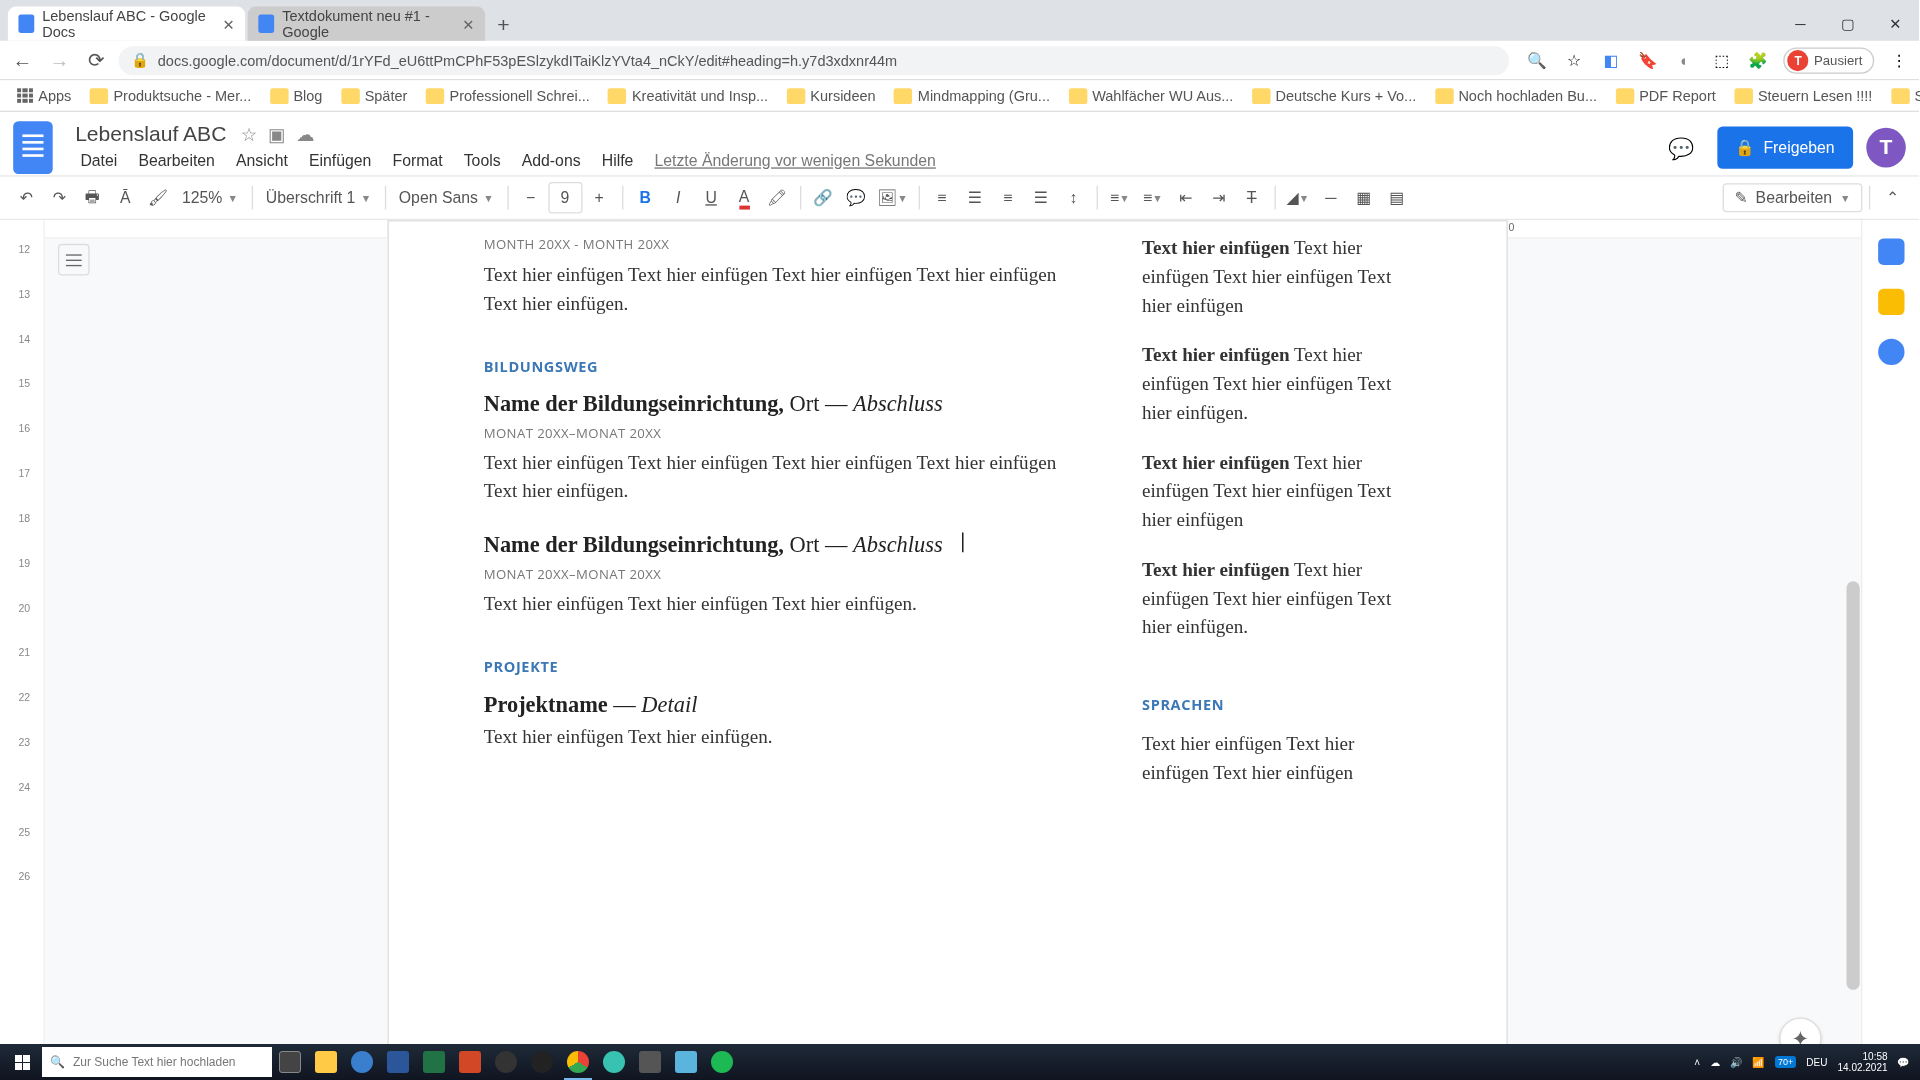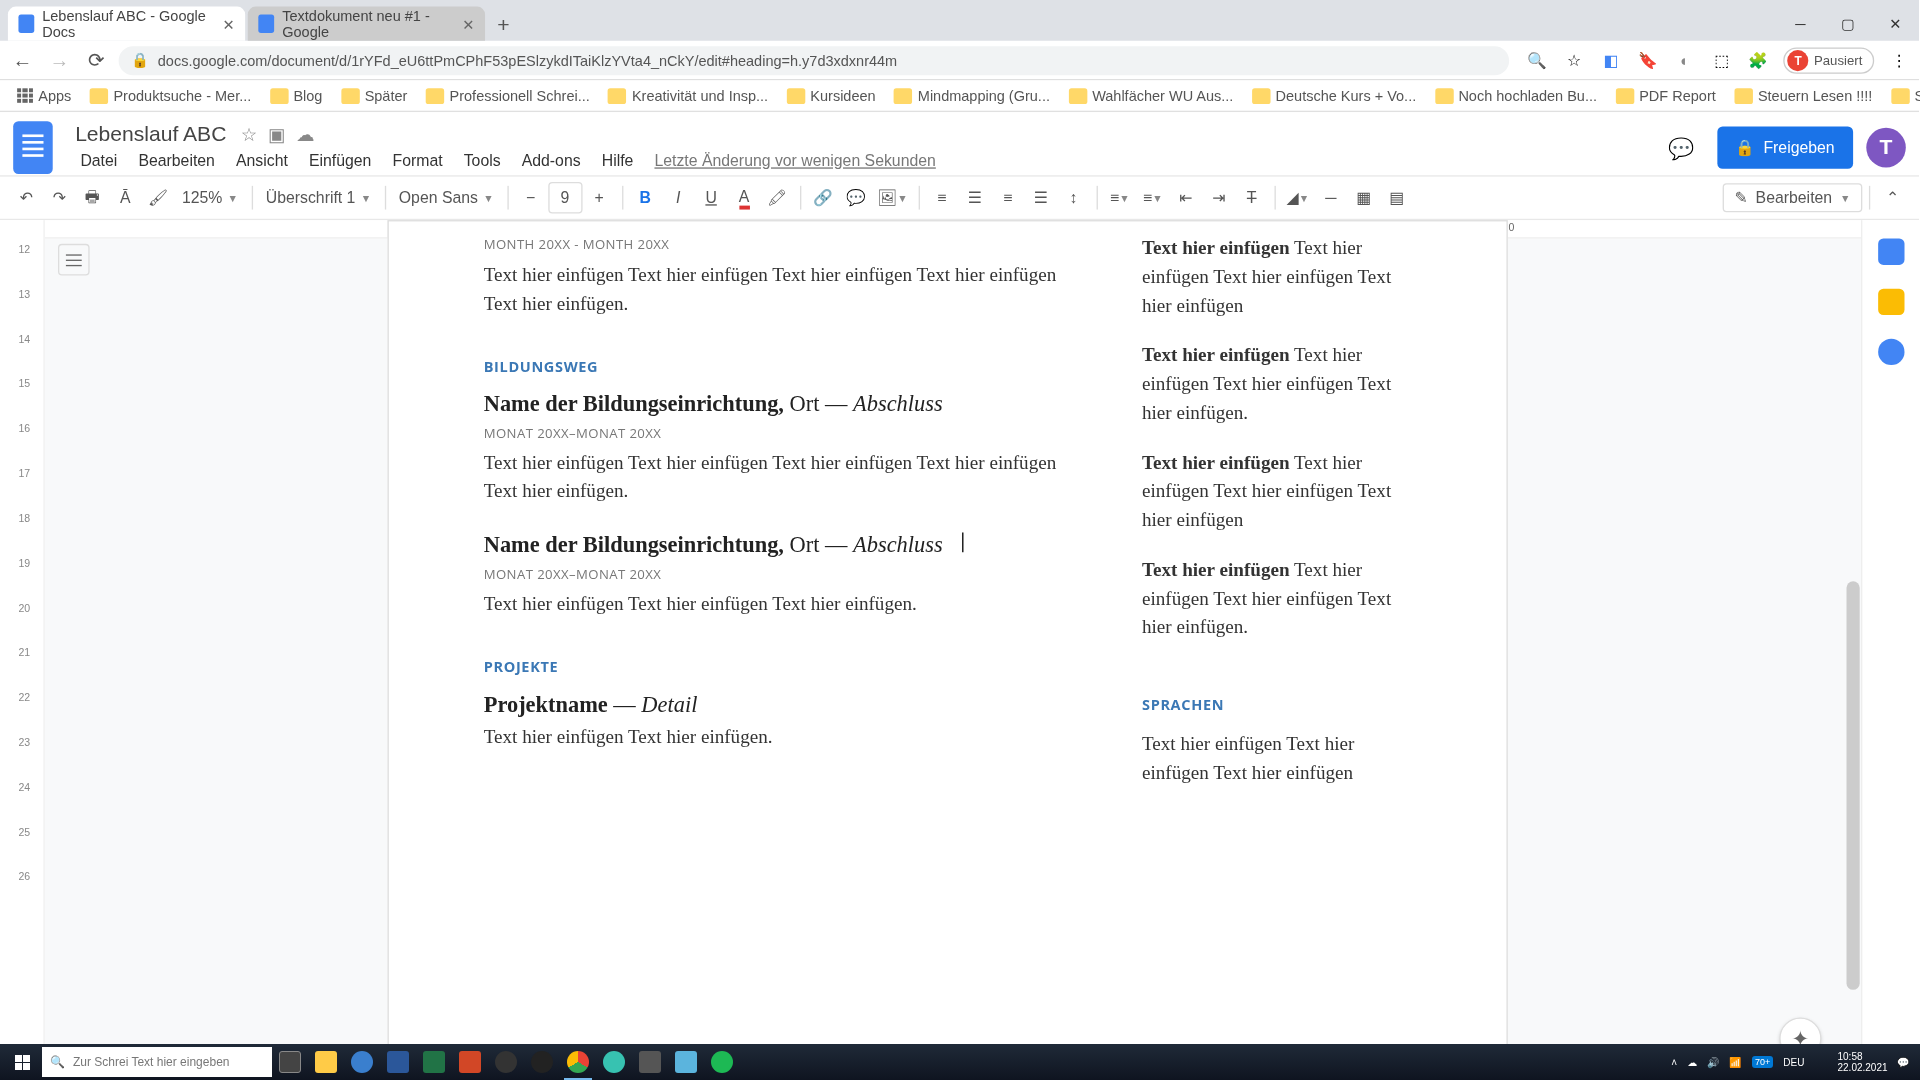--- a/index.html
+++ b/index.html
@@ -95,21 +95,21 @@
 .taskbar { position: fixed; left: 0; right: 0; bottom: 0; height: 36px; background: linear-gradient(#1f2a38,#0f1420); display: flex; align-items: center; padding: 0 2px; }
 .tb-start { width: 40px; height: 36px; display: flex; align-items: center; justify-content: center; cursor: pointer; }
 .win-logo { width: 15px; height: 15px; display: grid; grid-template: 1fr 1fr / 1fr 1fr; gap: 1px; }
 .win-logo i { background: #fff; }
 .tb-search { flex: 0 0 230px; height: 30px; background: #fff; display: flex; align-items: center; padding: 0 8px; font-size: 12px; color: #777; gap: 8px; }
 .tb-icons { display: flex; height: 36px; }
 .tb-ic { width: 36px; height: 36px; display: flex; align-items: center; justify-content: center; cursor: pointer; position: relative; }
 .tb-ic.active::after { content:""; position:absolute; bottom:0; left:4px; right:4px; height:2px; background:#76b9ed; }
 .sq { width: 22px; height: 22px; border-radius: 3px; }
 .tb-tray { margin-left: auto; display: flex; align-items: center; gap: 10px; color: #fff; font-size: 10px; padding-right: 8px; }
-.clock { text-align: left; line-height: 1.1; margin-left: 23px; }
+.clock { text-align: right; line-height: 1.1; }
 .tray-ic { cursor:pointer; }
 </style>
 </head>
 <body>
 
 <div class="scale-wrap">
 
 <div class="browser-tabs">
   <div class="tab">
     <div class="fav"></div>
@@ -416,21 +416,21 @@
   <div class="tb-start">
       <div class="win-logo">
         <i></i>
         <i></i>
         <i></i>
         <i></i>
       </div>
     </div>
   <div class="tb-search">
     <span>🔍</span>
-    <span>Zur Schrei Text hier eingeben</span>
+    <span>Zur Suche Text hier hochladen</span>
   </div>
   <div class="tb-icons">
     <div class="tb-ic">
         <div class="sq" style="background:#444;border:1px solid #888"></div>
       </div>
     <div class="tb-ic">
         <div class="sq" style="background:#ffcb47"></div>
       </div>
     <div class="tb-ic">
         <div class="sq" style="background:#3a7fce;border-radius:50%"></div>
@@ -468,17 +468,17 @@
   </div>
   <div class="tb-tray">
     <span class="tray-ic">˄</span>
     <span class="tray-ic">☁</span>
     <span class="tray-ic">🔊</span>
     <span class="tray-ic">📶</span>
     <span style="background:#0078d4;border-radius:3px;padding:1px 3px;font-size:9px">70+</span>
     <span class="tray-ic">DEU</span>
     <div class="clock">
       <div>10:58</div>
-      <div>22.02.2021</div>
+      <div>14.02.2021</div>
     </div>
     <span class="tray-ic">💬</span>
   </div>
 </div>
 
 </body></html>

